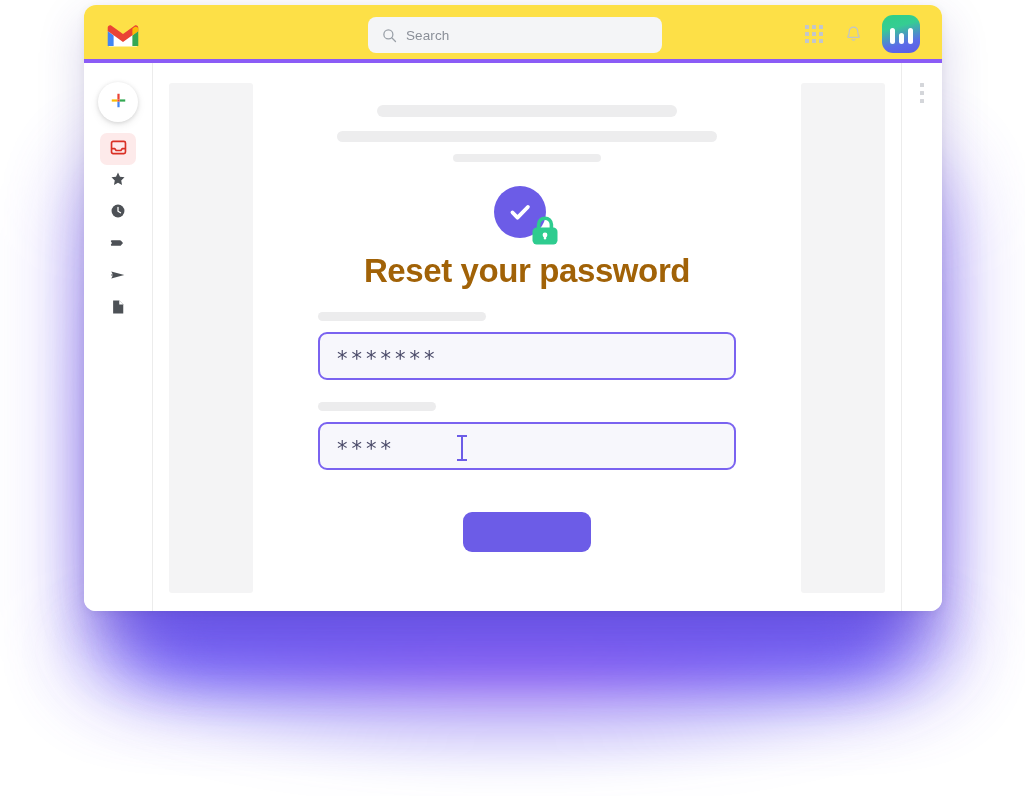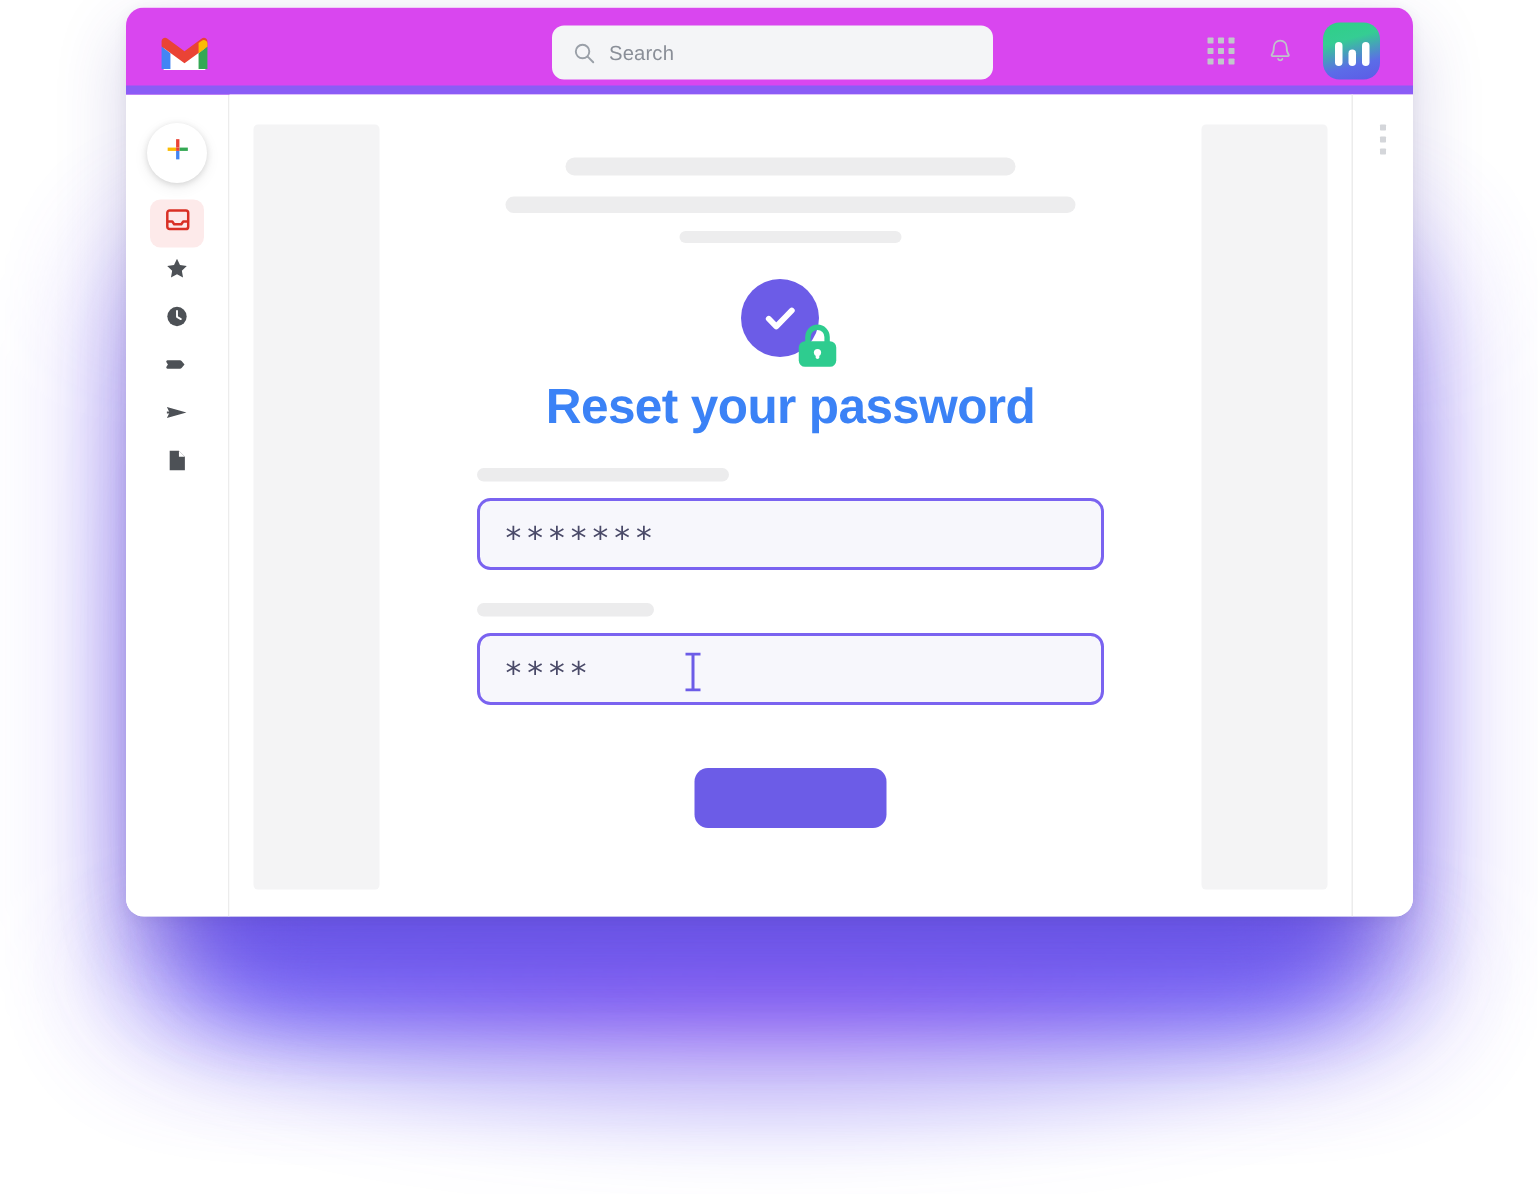--- a/index.html
+++ b/index.html
@@ -74,22 +74,22 @@
     border-radius: 12px;
     overflow: hidden;
     box-shadow: 0 18px 46px rgba(70, 50, 160, 0.22),
                 0 2px 10px rgba(0,0,0,0.06);
   }
 
   
   .header {
     position: relative;
     height: 58px;
-    background: #d946ef;
-    border-bottom: 6px solid #8b5cf6;
+    background: #fde047;
+    border-bottom: 4px solid #8b5cf6;
     display: flex;
     align-items: center;
   }
   .gmail-logo {
     position: absolute;
     left: 22px;
     top: 18px;
     width: 34px;
     height: 25px;
   }
@@ -233,21 +233,21 @@
     display: flex; align-items: center; justify-content: center;
   }
   .badge-lock {
     position: absolute; right: 0; bottom: 0;
     width: 30px; height: 30px;
   }
 
   .title {
     font-size: 33px;
     font-weight: bold;
-    color: #3b82f6;
+    color: #a16207;
     letter-spacing: -0.4px;
     margin-bottom: 22px;
     white-space: nowrap;
   }
 
   
   .form { width: 418px; }
   .field-label-sk { background: #ececed; border-radius: 5px; height: 9px; margin-bottom: 11px; }
   .lbl1 { width: 168px; }
   .lbl2 { width: 118px; }

